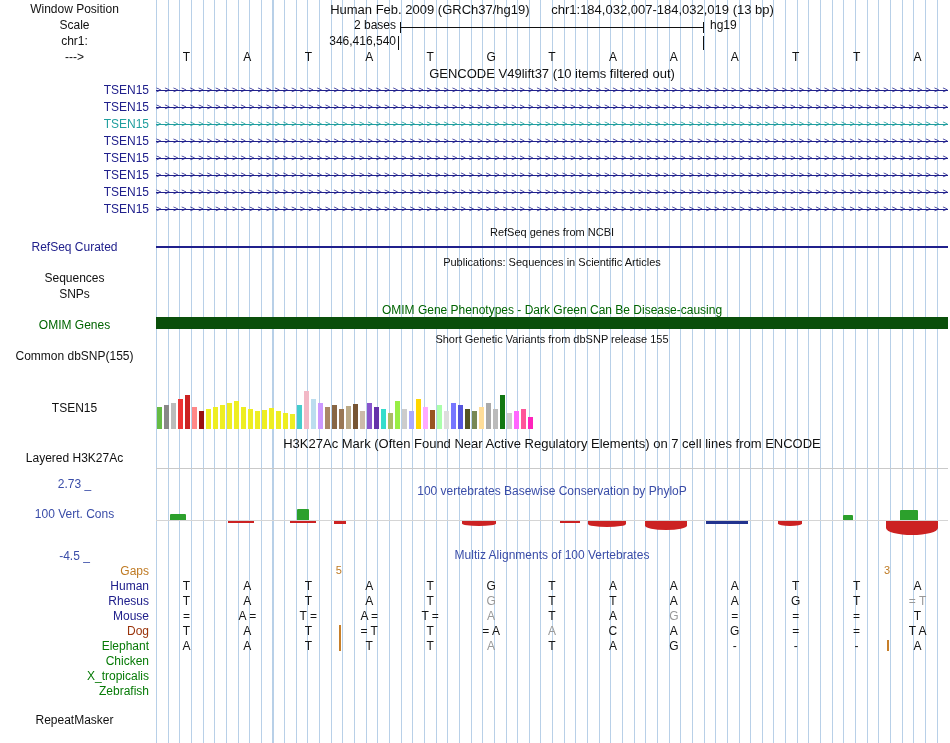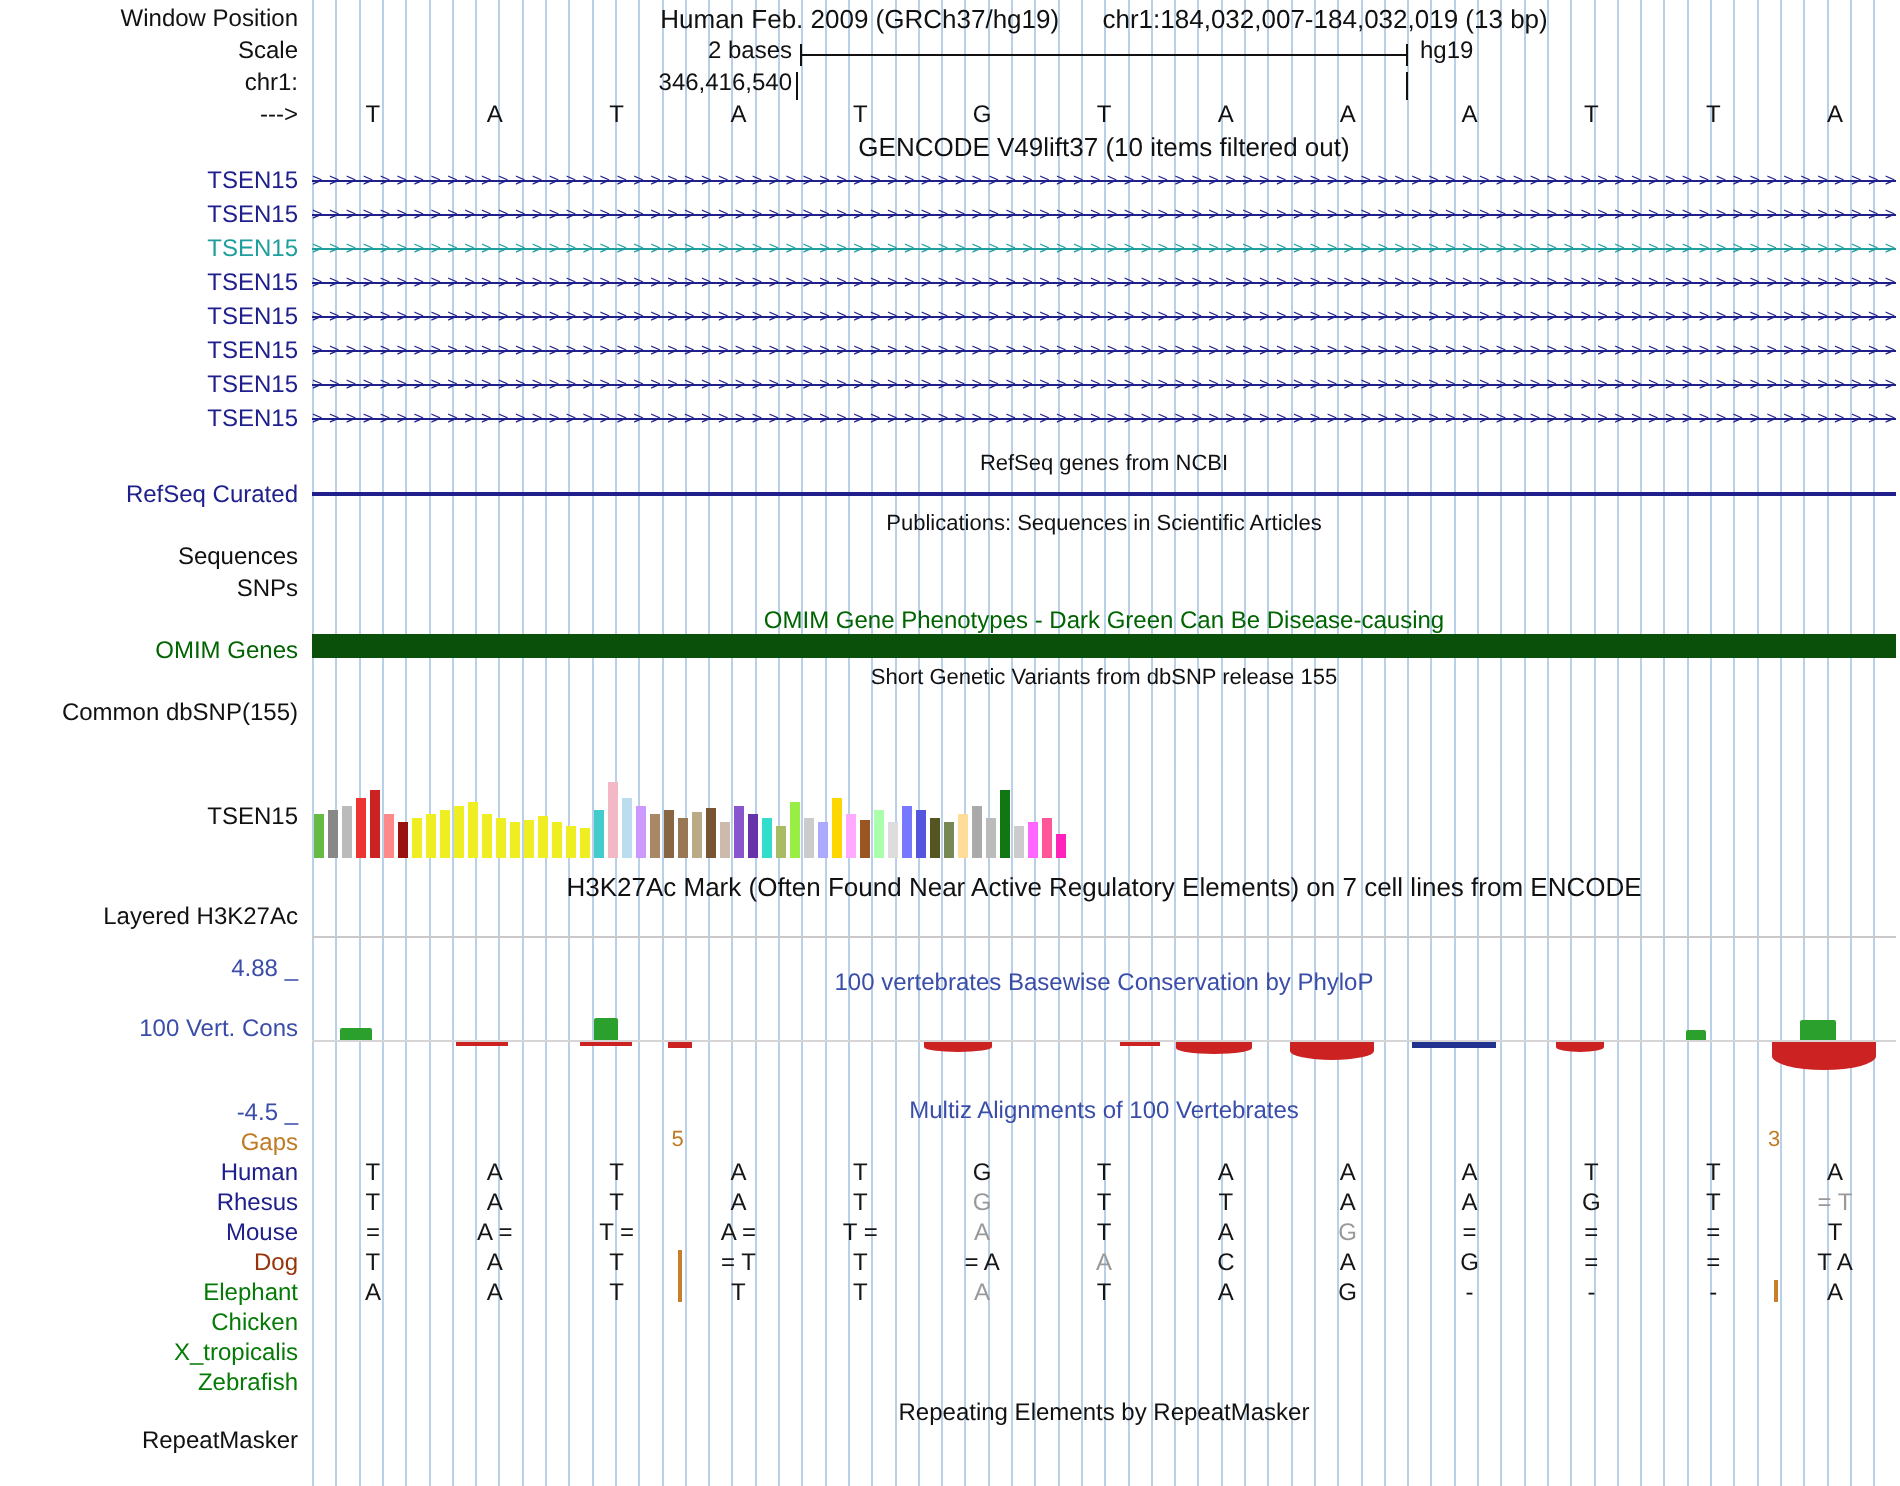--- a/index.html
+++ b/index.html
@@ -1,21 +1,21 @@
 <!DOCTYPE html>
 <html><head>
 <meta charset="utf-8">
 <style>
   html,body{margin:0;padding:0;background:#fff;}
   #browser-root{
     position:relative;width:950px;height:743px;overflow:hidden;background:#fff;
     font-family:"Liberation Sans", sans-serif;font-size:12px;color:#111;
   }
   .abs{position:absolute;}
-  .lab{position:absolute;left:0;width:152px;text-align:right;padding-right:3px;
+  .lab{position:absolute;left:0;width:152px;text-align:center;padding-right:3px;
        box-sizing:border-box;font-size:12px;color:#111;white-space:nowrap;}
   .ttl{position:absolute;left:156px;width:792px;text-align:center;font-size:13px;color:#111;white-space:nowrap;}
   .sm{font-size:11px;}
   #guidelines{
     position:absolute;left:156px;top:0;width:792px;height:743px;
     background:repeating-linear-gradient(to right, rgba(160,192,224,.75) 0 1px, transparent 1px 11.65px);
   }
 </style>
 </head>
 <body>
@@ -153,21 +153,21 @@
       <div style="position: absolute; left: 507px; top: 413px; width: 5px; height: 16px; background: rgb(204, 204, 204);"></div>
       <div style="position: absolute; left: 514px; top: 411px; width: 5px; height: 18px; background: rgb(255, 102, 255);"></div>
       <div style="position: absolute; left: 521px; top: 409px; width: 5px; height: 20px; background: rgb(255, 85, 153);"></div>
       <div style="position: absolute; left: 528px; top: 417px; width: 5px; height: 12px; background: rgb(255, 34, 187);"></div>
     </div>
 
   <div class="ttl" style="top:436px;font-size:13px">H3K27Ac Mark (Often Found Near Active Regulatory Elements) on 7 cell lines from ENCODE</div>
   <div class="lab" style="top:451px">Layered H3K27Ac</div>
   <div class="abs" style="left:156px;top:468px;width:792px;height:1px;background:#c9c9c9"></div>
 
-  <div class="lab" style="top:477px;color:#3a4da8">4.88 _</div>
+  <div class="lab" style="top:477px;color:#3a4da8">2.73 _</div>
   <div class="ttl" style="top:484px;font-size:12px;color:#3a4da8">100 vertebrates Basewise Conservation by PhyloP</div>
   <div class="lab" style="top:507px;color:#3a4da8">100 Vert. Cons</div>
   <div class="lab" style="top:549px;color:#3a4da8">-4.5 _</div>
   <div class="abs" style="left:156px;top:520px;width:792px;height:1px;background:#d5d5d5"></div>
   <div id="phylop-marks">
       <div style="position: absolute; left: 170px; top: 514px; width: 16px; height: 6px; background: rgb(44, 160, 44); border-radius: 1px 1px 0px 0px;"></div>
       <div style="position: absolute; left: 228px; top: 521px; width: 26px; height: 2px; background: rgb(204, 34, 34); border-radius: 0px;"></div>
       <div style="position: absolute; left: 297px; top: 509px; width: 12px; height: 11px; background: rgb(44, 160, 44); border-radius: 1px 1px 0px 0px;"></div>
       <div style="position: absolute; left: 290px; top: 521px; width: 26px; height: 2px; background: rgb(204, 34, 34); border-radius: 0px;"></div>
       <div style="position: absolute; left: 334px; top: 521px; width: 12px; height: 3px; background: rgb(204, 34, 34); border-radius: 0px;"></div>
@@ -257,15 +257,14 @@
       <div style="position: absolute; left: 903.538px; top: 639px; width: 28px; text-align: center; font-size: 12px; color: rgb(22, 22, 22); white-space: pre;">A</div>
       <div style="position: absolute; left: 0px; top: 654px; width: 152px; text-align: right; padding-right: 3px; box-sizing: border-box; color: rgb(6, 122, 6); font-size: 12px;">Chicken</div>
       <div style="position: absolute; left: 0px; top: 669px; width: 152px; text-align: right; padding-right: 3px; box-sizing: border-box; color: rgb(6, 122, 6); font-size: 12px;">X_tropicalis</div>
       <div style="position: absolute; left: 0px; top: 684px; width: 152px; text-align: right; padding-right: 3px; box-sizing: border-box; color: rgb(6, 122, 6); font-size: 12px;">Zebrafish</div>
       <div style="position: absolute; left: 332.769px; top: 564px; width: 12px; text-align: center; color: rgb(191, 122, 35); font-size: 11px;">5</div>
       <div style="position: absolute; left: 881.077px; top: 564px; width: 12px; text-align: center; color: rgb(191, 122, 35); font-size: 11px;">3</div>
       <div style="position: absolute; left: 338.769px; top: 625px; width: 2px; height: 26px; background: rgb(199, 127, 42);"></div>
       <div style="position: absolute; left: 887.077px; top: 640px; width: 2px; height: 11px; background: rgb(199, 127, 42);"></div>
     </div>
 
-  <div class="ttl" style="top:699px;font-size:12px">Repeating Elements by RepeatMasker</div>
   <div class="lab" style="top:713px">RepeatMasker</div>
 </div>
 
 </body></html>

